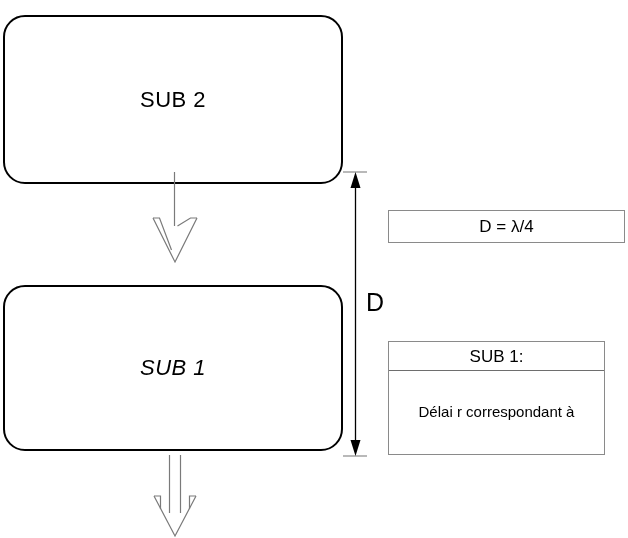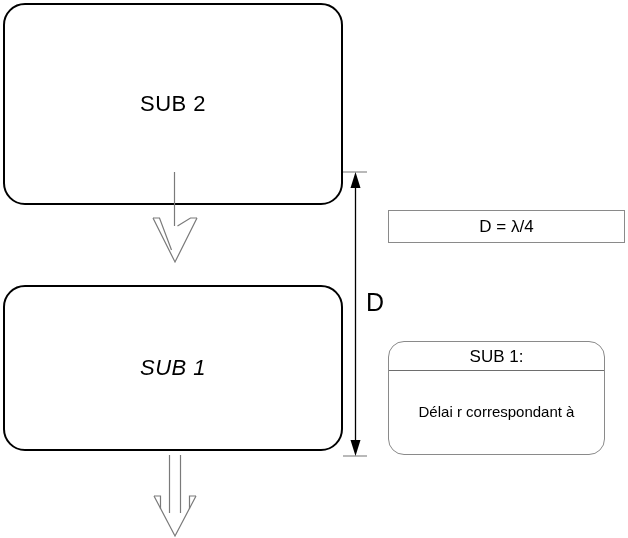--- a/index.html
+++ b/index.html
@@ -30,21 +30,21 @@
     align-items: center;
     justify-content: center;
   }
   .block-label {
     font-size: 22px;
     color: #000000;
     letter-spacing: 0.5px;
     line-height: 1;
     white-space: nowrap;
   }
-  #block-sub2 { left: 3px;  top: 3px;   width: 340px; height: 202px; }
+  #block-sub2 { left: 3px;  top: 15px;   width: 340px; height: 169px; }
   #block-sub1 { left: 3px;  top: 285px; width: 340px; height: 166px; font-style: italic; }
 
   
   .hollow-arrow {
     position: absolute;
   }
   .hollow-arrow svg { display: block; overflow: visible; }
   #arrow-sub2-down { left: 143px; top: 170px;  width: 64px;  height: 96px; }
   #arrow-sub1-down { left: 143px; top: 453px;  width: 64px;  height: 85px; }
 
@@ -87,21 +87,20 @@
     color: #000000;
     line-height: 1;
     white-space: nowrap;
   }
 
   #info-box {
     left: 388px;
     top: 341px;
     width: 217px;
     height: 114px;
-    border-radius: 16px;
   }
   #info-box-header {
     box-sizing: border-box;
     height: 29px;
     border-bottom: 1px solid #6e6e6e;
     display: flex;
     align-items: center;
     justify-content: center;
   }
   .info-header-text {

